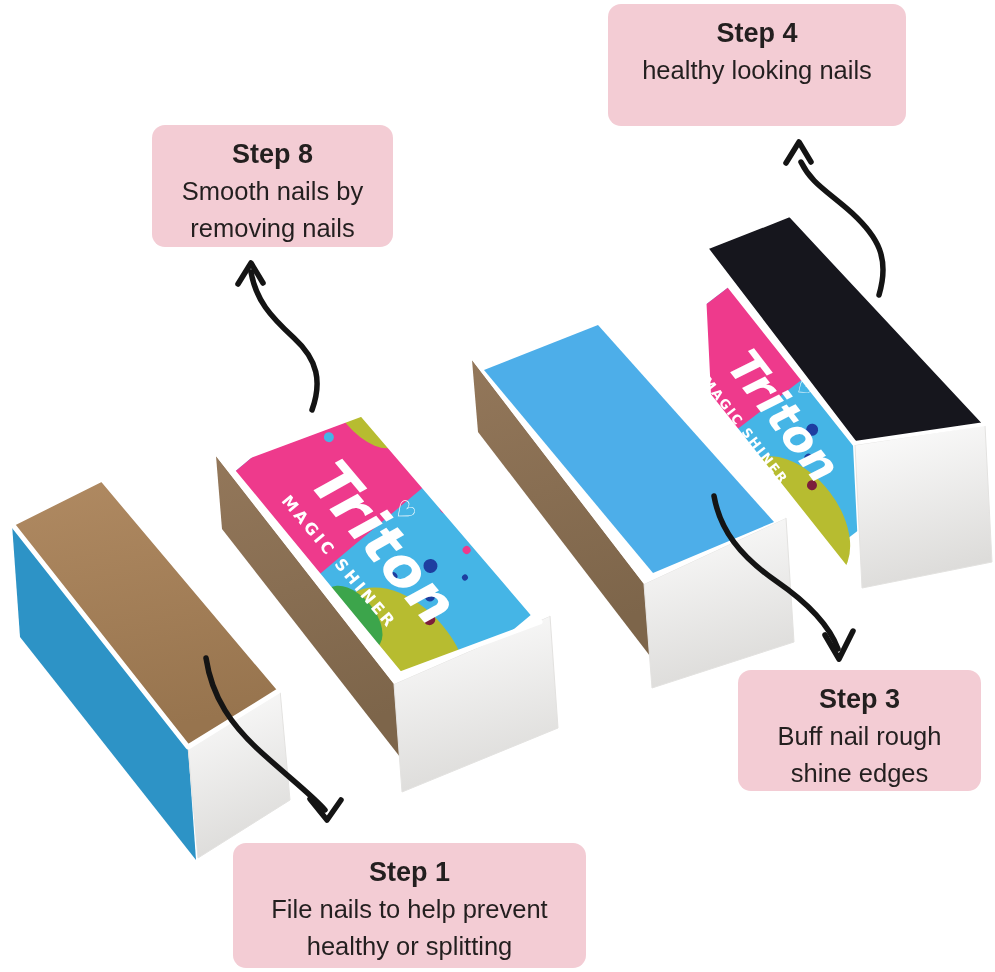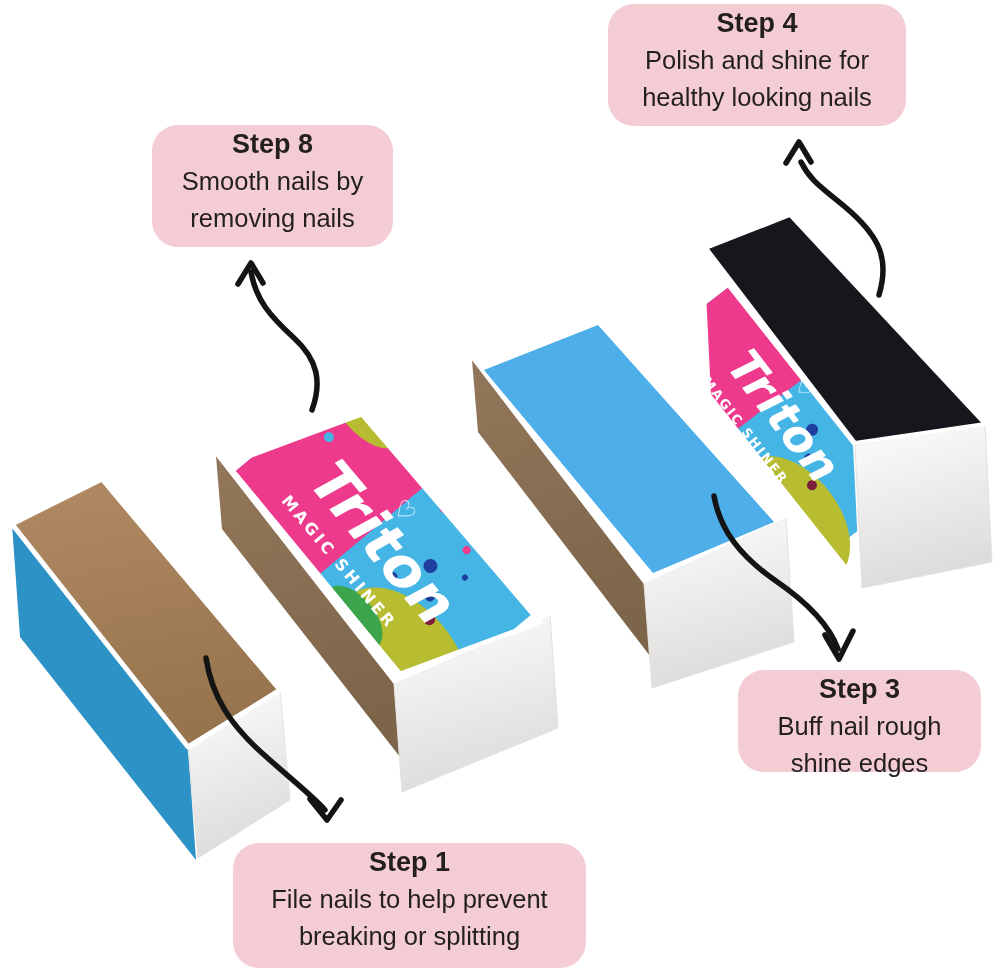--- a/index.html
+++ b/index.html
@@ -3,22 +3,22 @@
 <meta charset="utf-8">
 <style>
   html,body{margin:0;padding:0;background:#ffffff;}
   .canvas{
     position:relative;width:995px;height:972px;background:#ffffff;
     font-family:"Liberation Sans","DejaVu Sans",sans-serif;overflow:hidden;
   }
   .scene{position:absolute;left:0;top:0;width:995px;height:972px;}
   .callout{
     position:absolute;background:var(--callout-pink,#f3ccd4);
-    border-radius:26px;text-align:center;color:var(--text-dark,#231f1f);
-    box-sizing:border-box;
+    border-radius:13px;text-align:center;color:var(--text-dark,#231f1f);
+    box-sizing:border-box;padding-top:10px;
   }
   .callout .t{font-weight:bold;font-size:27px;line-height:38px;}
   .callout .l{font-size:25.5px;line-height:37px;}
   .arrow{fill:none;stroke:var(--arrow-black,#141414);stroke-width:5.5;
          stroke-linecap:round;stroke-linejoin:round;}
   .logo-main{font-style:italic;font-weight:bold;fill:#ffffff;
              font-family:"DejaVu Sans",sans-serif;}
   .logo-sub{font-weight:bold;fill:#ffffff;font-family:"DejaVu Sans",sans-serif;}
 </style>
 </head>
@@ -129,34 +129,33 @@
     </g>
     <g>
       <path class="arrow" d="M879,295 C890,258 878,237 852,213 C826,190 812,184 801,162"></path>
       <path class="arrow" d="M786,163 L799,142 L811,162"></path>
     </g>
   </svg>
 
   <div class="callout" style="left:233px;top:843px;width:353px;height:125px;">
     <div class="t">Step 1</div>
     <div class="l">File nails to help prevent</div>
-    <div class="l">breaking or splitting</div>
+    <div class="l">healthy or splitting</div>
   </div>
 
   <div class="callout" style="left:152px;top:125px;width:241px;height:122px;">
     <div class="t">Step 8</div>
     <div class="l">Smooth nails by</div>
     <div class="l">removing nails</div>
   </div>
 
-  <div class="callout" style="left:738px;top:670px;width:243px;height:102px;">
+  <div class="callout" style="left:738px;top:670px;width:243px;height:121px;">
     <div class="t">Step 3</div>
     <div class="l">Buff nail rough</div>
     <div class="l">shine edges</div>
   </div>
 
   <div class="callout" style="left:608px;top:4px;width:298px;height:122px;">
     <div class="t">Step 4</div>
-    <div class="l">Polish and shine for</div>
     <div class="l">healthy looking nails</div>
   </div>
 
 </div>
 
 </body></html>

